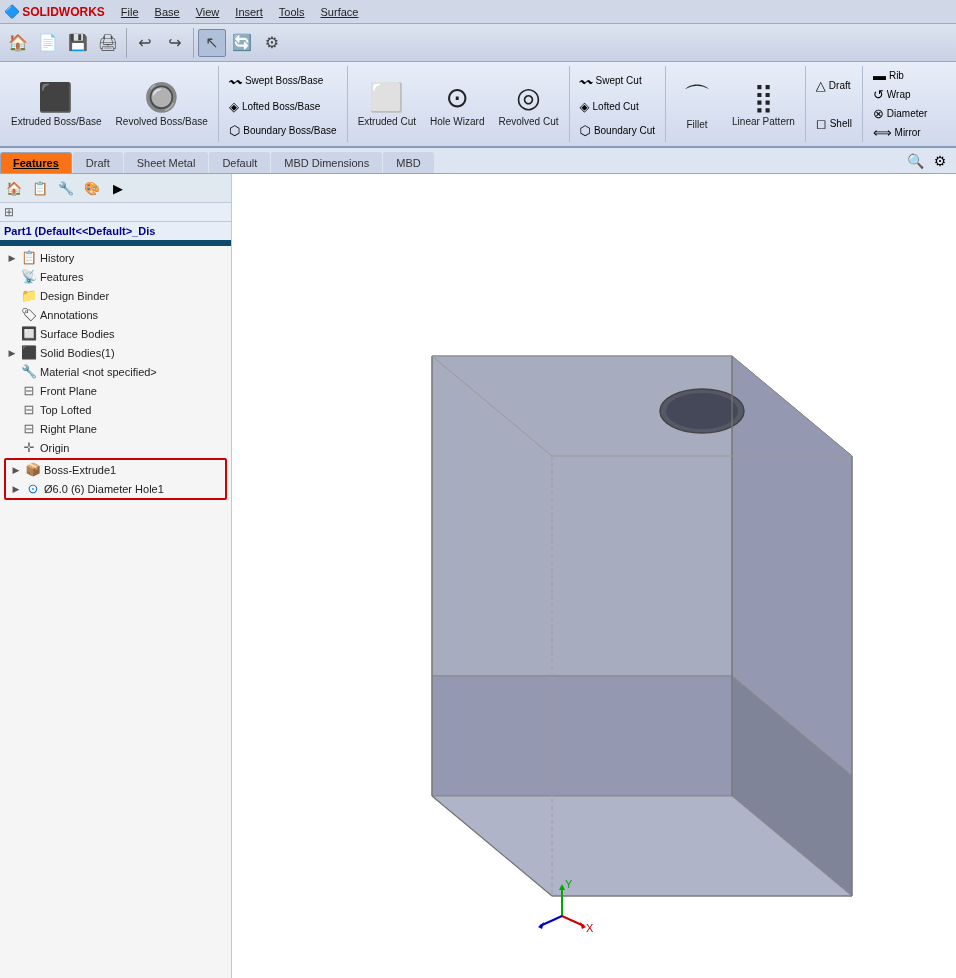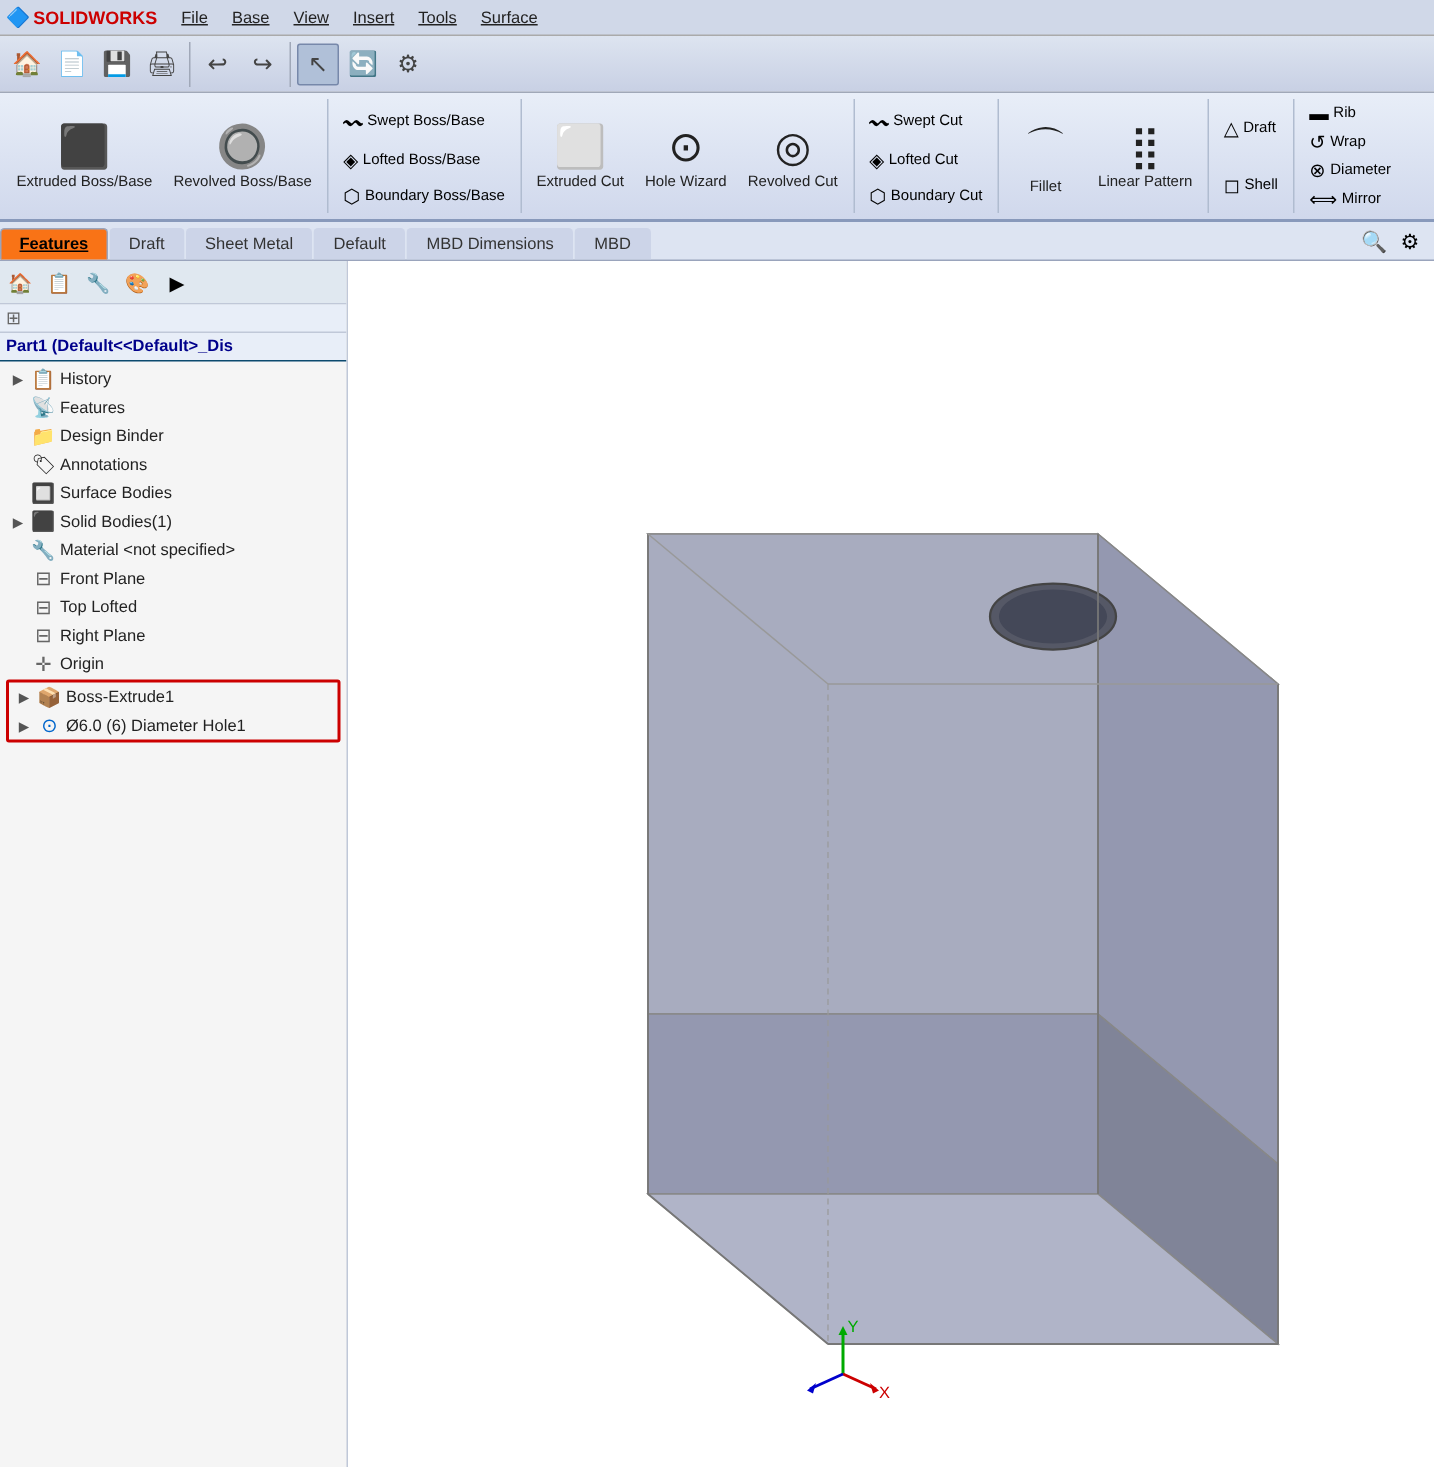--- a/index.html
+++ b/index.html
@@ -73,21 +73,21 @@
     .tree-area { flex: 1; overflow-y: auto; padding: 2px; }
     .tree-item {
       display: flex; align-items: center; gap: 3px; padding: 2px 2px 2px 4px;
       cursor: pointer; font-size: 11px; color: #222; border-radius: 2px;
       white-space: nowrap;
     }
     .tree-icon { font-size: 13px; width: 16px; text-align: center; }
     .tree-expand { width: 12px; height: 12px; display: flex; align-items: center; justify-content: center; font-size: 9px; color: #555; }
     .part-title {
       font-weight: bold; color: #00008b; font-size: 11px; padding: 3px 4px;
-      border-bottom: 1px solid #0c4a6e; background: #e8eef8;
+      border-bottom: 6px solid #0c4a6e; background: #e8eef8;
       white-space: nowrap; overflow: hidden; text-overflow: ellipsis;
     }
 
     
     .highlight-box {
       border: 2px solid #cc0000; margin: 1px 2px; border-radius: 2px;
     }
 
     
     .viewport {

